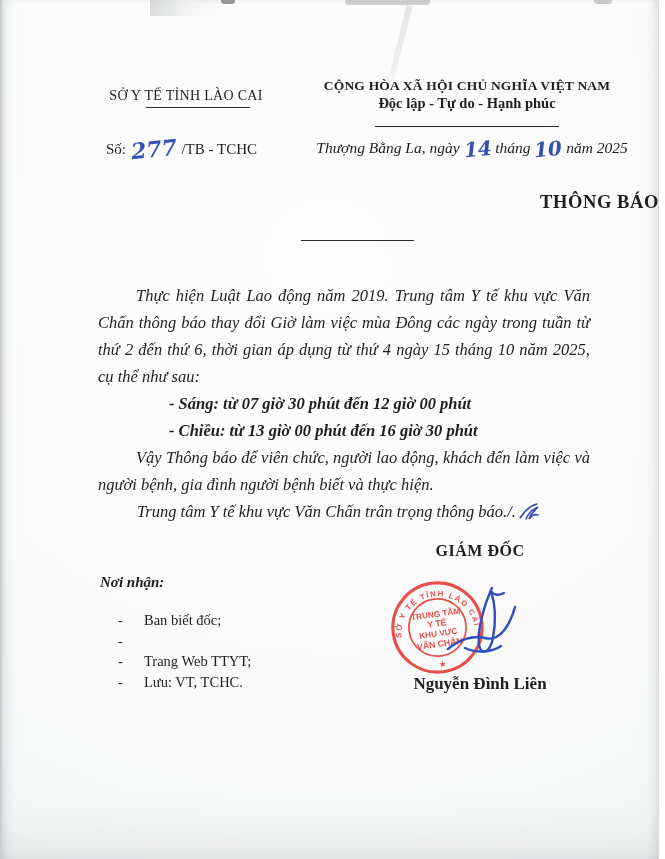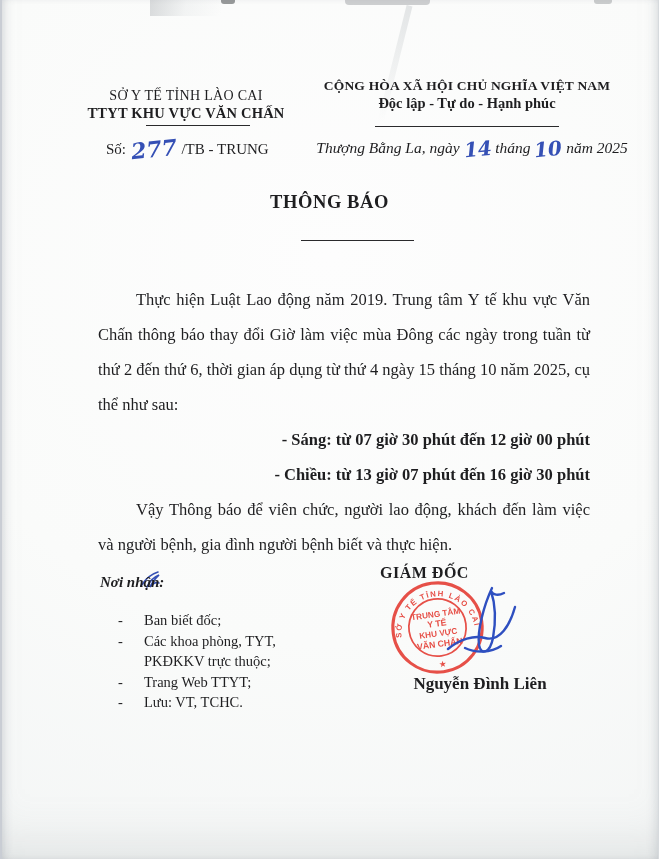--- a/index.html
+++ b/index.html
@@ -32,104 +32,102 @@
   .hand{color:#3550b5;font-family:"DejaVu Serif",serif;font-style:italic;font-weight:bold;display:inline-block;line-height:1;}
   .doc-no .hand{font-size:22px;transform:rotate(-6deg);margin:0 1px;vertical-align:-3px;}
 
   .hdr-right{position:absolute;left:306px;top:78px;width:322px;text-align:center;}
   .hdr-right .l1{font-size:13.5px;font-weight:bold;letter-spacing:.2px;}
   .hdr-right .l2{font-size:14.5px;font-weight:bold;display:inline-block;border-bottom:1.5px solid #2a2a2c;padding:0 3px 14px;margin-top:1px;}
   .dateline{position:absolute;left:304px;top:139px;width:336px;text-align:center;font-style:italic;font-size:15.5px;white-space:nowrap;}
   .dateline .hand{font-size:20px;transform:rotate(-5deg);vertical-align:-3px;}
 
   
-  .title{position:absolute;left:0;top:192px;width:100%;text-align:center;font-weight:bold;font-size:18.5px;letter-spacing:.6px;}
+  .title{position:absolute;left:0;top:192px;width:100%;text-align:right;font-weight:bold;font-size:18.5px;letter-spacing:.6px;}
   .subtitle{position:absolute;left:0;top:214px;width:100%;text-align:center;font-weight:bold;font-size:17px;}
   .sub-rule{position:absolute;left:301px;top:240px;width:113px;border-top:1.6px solid #2a2a2c;}
 
   
-  .bodytext{position:absolute;left:98px;top:282px;width:492px;font-size:16.5px;line-height:35px;}
+  .bodytext{position:absolute;left:98px;top:282px;width:492px;font-size:16.5px;line-height:27px;font-style:italic;}
   .bodytext p{margin:0;text-align:justify;text-indent:38px;}
-  .sched{font-weight:bold;margin-left:71px;text-align:right;}
+  .sched{font-weight:bold;margin-left:71px;}
   .p3line{padding-left:39px;white-space:nowrap;}
   .inkmark{display:inline-block;vertical-align:-5px;margin-left:1px;}
 
   
   .recip{position:absolute;left:100px;top:574px;font-size:14.5px;}
   .recip .label{font-weight:bold;font-style:italic;font-size:15px;margin-bottom:19px;}
   .recip .item{display:flex;margin-left:18px;line-height:20.5px;width:176px;}
   .recip .dash{flex:0 0 26px;}
 
   
-  .sigtitle{position:absolute;left:380px;top:564px;width:200px;text-align:left;font-weight:bold;font-size:16px;letter-spacing:.5px;}
+  .sigtitle{position:absolute;left:380px;top:542px;width:200px;text-align:center;font-weight:bold;font-size:16px;letter-spacing:.5px;}
   .stamp{position:absolute;left:389px;top:579px;width:97px;height:97px;transform:rotate(-8deg);opacity:.93;}
   .sig{position:absolute;left:440px;top:583px;width:98px;height:90px;}
   .signame{position:absolute;left:388px;top:674px;width:184px;text-align:center;font-weight:bold;font-size:17px;}
 </style>
 </head>
 <body>
 
 <div class="page">
 
   <div class="fold"></div>
   <div class="smudge-a"></div>
   <div class="smudge-b"></div>
   <div class="smudge-c"></div>
   <div class="streak"></div>
 
   <div class="hdr-left">
     <div class="l1">SỞ Y TẾ TỈNH LÀO CAI</div>
-    <div class="l2">TTYT KHU VỰC VĂN CHẤN</div>
     <div class="rule"></div>
   </div>
   <div class="doc-no">
     <span>Số:</span>
     <span class="hand">277</span>
-    <span>/TB - TRUNG</span>
+    <span>/TB - TCHC</span>
   </div>
 
   <div class="hdr-right">
     <div class="l1">CỘNG HÒA XÃ HỘI CHỦ NGHĨA VIỆT NAM</div>
     <div><span class="l2">Độc lập - Tự do - Hạnh phúc</span></div>
   </div>
   <div class="dateline">
     <span>Thượng Bằng La, ngày</span>
     <span class="hand">14</span>
     <span>tháng</span>
     <span class="hand">10</span>
     <span>năm 2025</span>
   </div>
 
   <div class="title">THÔNG BÁO</div>
   <div class="sub-rule"></div>
 
   <div class="bodytext">
     <p>Thực hiện Luật Lao động năm 2019. Trung tâm Y tế khu vực Văn Chấn thông báo thay đổi Giờ làm việc mùa Đông các ngày trong tuần từ thứ 2 đến thứ 6, thời gian áp dụng từ thứ 4 ngày 15 tháng 10 năm 2025, cụ thể như sau:</p>
     <div class="sched">- Sáng: từ 07 giờ 30 phút đến 12 giờ 00 phút</div>
-    <div class="sched">- Chiều: từ 13 giờ 07 phút đến 16 giờ 30 phút</div>
+    <div class="sched">- Chiều: từ 13 giờ 00 phút đến 16 giờ 30 phút</div>
     <p>Vậy Thông báo để viên chức, người lao động, khách đến làm việc và người bệnh, gia đình người bệnh biết và thực hiện.</p>
     <div class="p3line">
-      <span class="inkmark"><svg width="24" height="20" viewBox="0 0 24 20">
+      <span>Trung tâm Y tế khu vực Văn Chấn trân trọng thông báo./.</span><span class="inkmark"><svg width="24" height="20" viewBox="0 0 24 20">
             <g fill="none" stroke="#3550b5" stroke-width="1.6" stroke-linecap="round">
               <path d="M 3,16 C 8,8 13,4 20,2"></path>
               <path d="M 9,17 C 12,10 16,7 21,5 C 16,10 13,14 12,17 C 15,13 18,12 21,13"></path>
             </g>
           </svg></span>
     </div>
   </div>
 
   <div class="recip">
     <div class="label">Nơi nhận:</div>
     <div class="item">
       <span class="dash">-</span>
       <span>Ban biết đốc;</span>
     </div>
     <div class="item">
       <span class="dash">-</span>
-      <span>Các khoa phòng, TYT, PKĐKKV trực thuộc;</span>
     </div>
     <div class="item">
       <span class="dash">-</span>
       <span>Trang Web TTYT;</span>
     </div>
     <div class="item">
       <span class="dash">-</span>
       <span>Lưu: VT, TCHC.</span>
     </div>
   </div>

